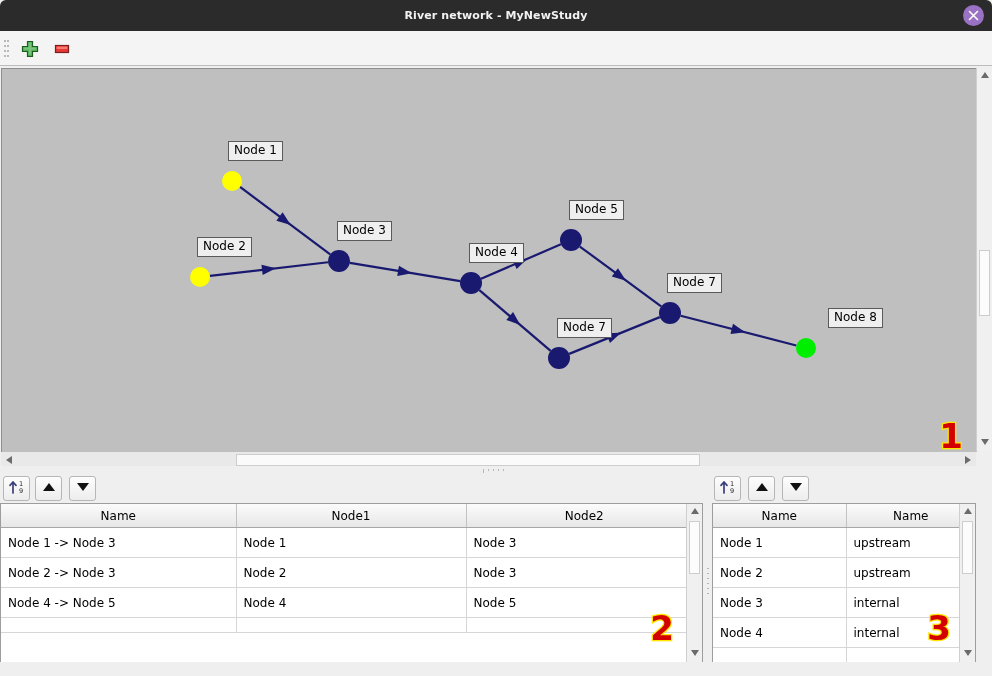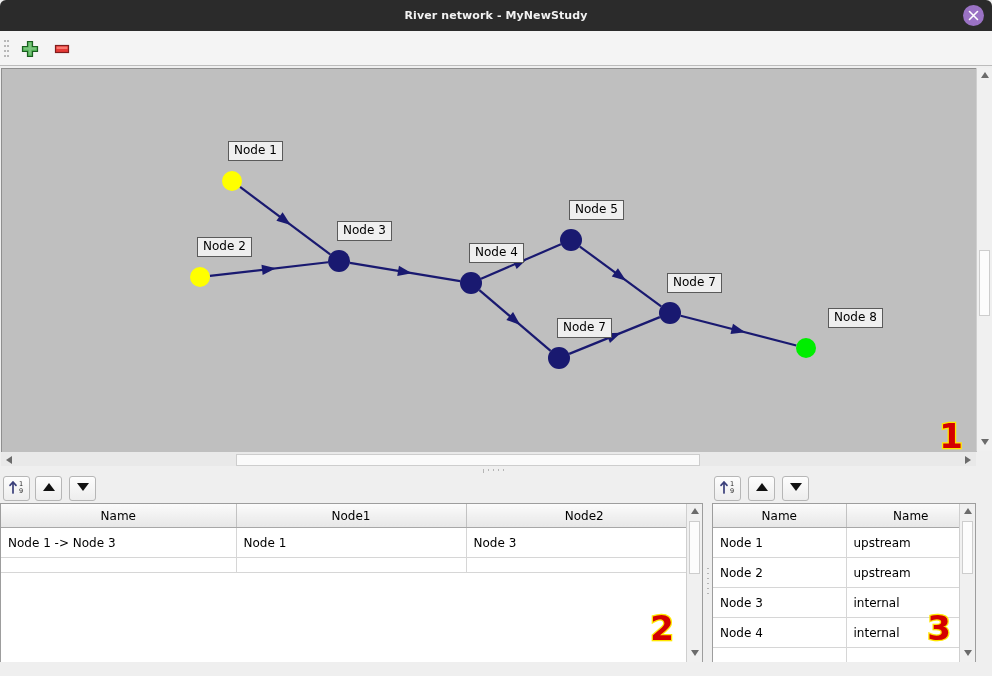--- a/index.html
+++ b/index.html
@@ -430,20 +430,30 @@
             <th>Node1</th>
             <th>Node2</th>
           </tr>
         </thead>
         <tbody id="edges-tbody">
             <tr>
               <td>Node 1 -&gt; Node 3</td>
               <td>Node 1</td>
               <td>Node 3</td>
             </tr>
+            <tr>
+              <td>Node 2 -&gt; Node 3</td>
+              <td>Node 2</td>
+              <td>Node 3</td>
+            </tr>
+            <tr>
+              <td>Node 4 -&gt; Node 5</td>
+              <td>Node 4</td>
+              <td>Node 5</td>
+            </tr>
             <tr class="filler">
               <td></td>
               <td></td>
               <td></td>
             </tr>
           </tbody>
       </table>
       <div class="marker" style="right:28px; top:104px;">2</div>
 
       <div class="sb-v" style="right:0; top:0; height:158px;">

